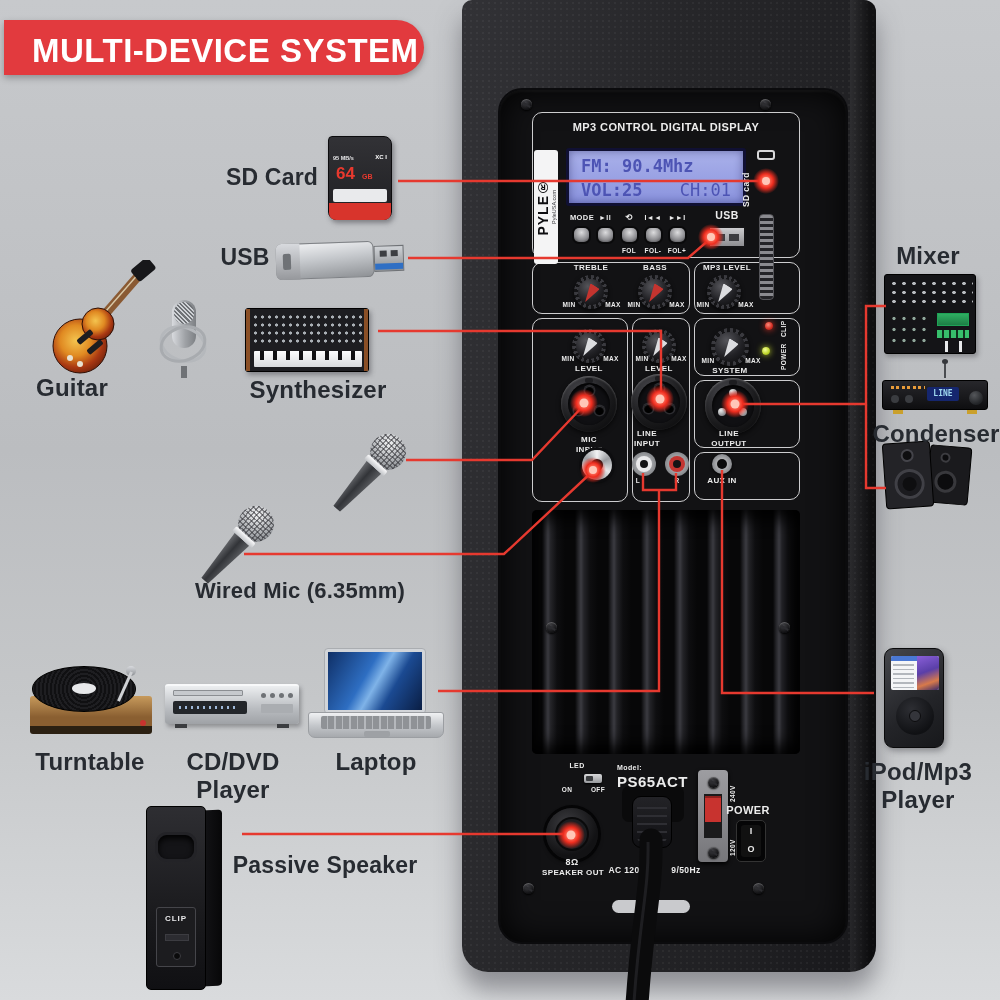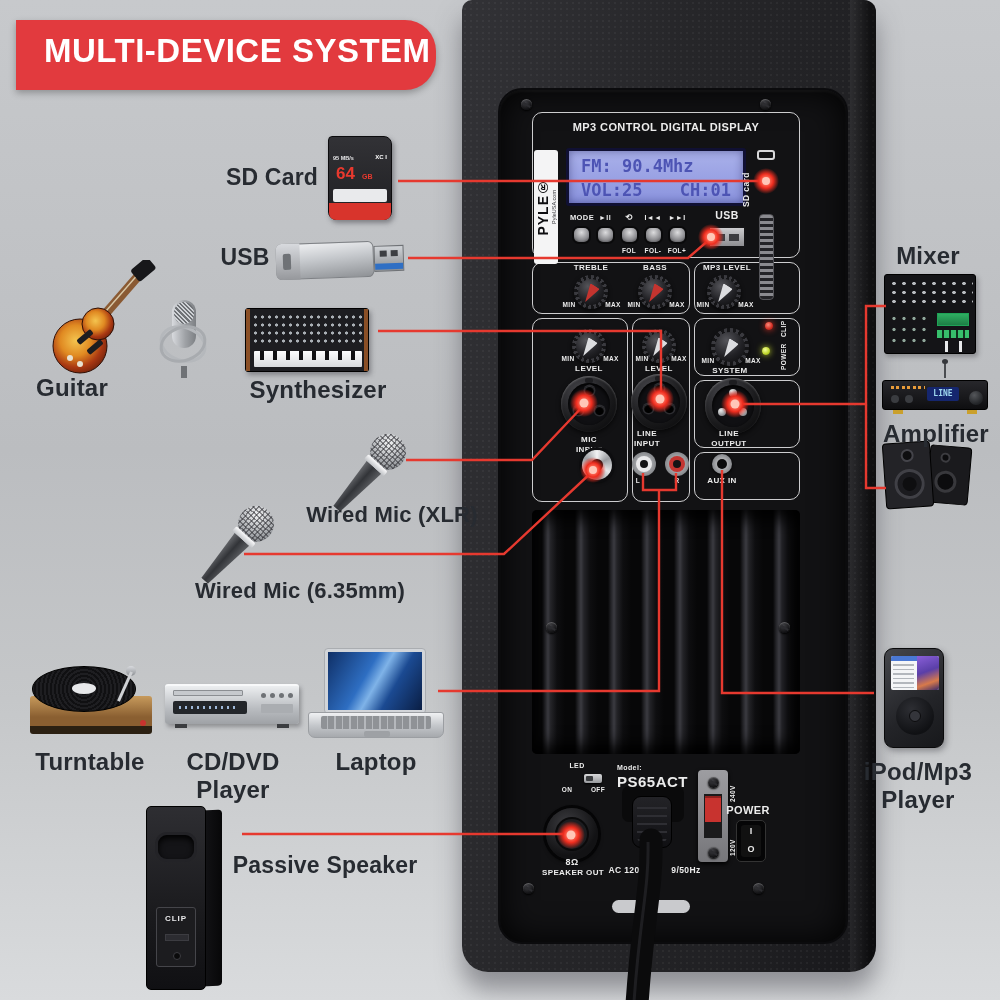--- a/index.html
+++ b/index.html
@@ -49,21 +49,21 @@
 .hmic .mbody{position:absolute;left:7px;top:39px;width:22px;height:56px;
  background:linear-gradient(90deg,#6d6f73,#323438 48%,#606266);
  clip-path:polygon(6% 0,94% 0,70% 100%,30% 100%)}
 .dev{position:absolute;z-index:10}
 </style>
 </head>
 <body>
 
 <div id="stage">
 
-  <div class="abs" style="left:16px;top:20px;width:420px;height:70px;background:#e23a3e;border-radius:0 31px 31px 0;
+  <div class="abs" style="left:4px;top:20px;width:420px;height:55px;background:#e23a3e;border-radius:0 31px 31px 0;
               box-shadow:0 3px 7px rgba(0,0,0,.28);z-index:20">
     <div style="position:absolute;left:28px;top:0;right:14px;line-height:62px;color:#fff;
                 font-weight:700;font-size:33px;letter-spacing:.5px;white-space:nowrap">MULTI-DEVICE SYSTEM</div>
   </div>
 
   <div class="abs" style="left:462px;top:0;width:414px;height:972px;border-radius:10px 12px 26px 26px;z-index:1;
               background:linear-gradient(100deg,#323236,#262629 40%,#202023 75%,#17171a);
               box-shadow:0 18px 24px rgba(70,70,78,.5)">
     <div class="abs" style="inset:0;border-radius:inherit;
          background-image:radial-gradient(rgba(255,255,255,.045) .8px,transparent 1.2px);background-size:6px 6px"></div>
@@ -83,21 +83,21 @@
 
   <div class="box" style="left:532px;top:112px;width:268px;height:146px"></div>
   <div class="pt" style="left:540px;top:121px;width:252px;font-size:11px">MP3 CONTROL DIGITAL DISPLAY</div>
 
   <div class="abs" style="left:566px;top:148px;width:180px;height:58px;border:3px solid #101033;border-radius:3px;z-index:5;
               background:linear-gradient(180deg,#aab1ea,#8a93de);box-shadow:inset 0 0 8px rgba(30,30,90,.5)">
     <div style="position:absolute;left:12px;top:5px;font-family:'DejaVu Sans Mono',monospace;font-weight:700;
                 font-size:17px;color:#4d54b4">FM: 90.4Mhz</div>
     <div style="position:absolute;left:12px;top:29px;font-family:'DejaVu Sans Mono',monospace;font-weight:700;
                 font-size:17px;color:#4d54b4">VOL:25</div>
-    <div style="position:absolute;right:12px;top:29px;font-family:'DejaVu Sans Mono',monospace;font-weight:700;
+    <div style="position:absolute;right:12px;top:29px;font-family:'DejaVu Sans Mono',monospace;font-weight:400;
                 font-size:17px;color:#4d54b4">CH:01</div>
   </div>
 
   <div class="abs" style="left:534px;top:150px;width:24px;height:114px;background:#f4f4f5;border-radius:3px;z-index:5;
               display:flex;align-items:center;justify-content:center">
     <span class="vt" style="font-weight:700;font-size:14px;color:#0d0d10;letter-spacing:1px">PYLE®</span>
     <span class="vt" style="font-size:5.5px;color:#35353a">PyleUSA.com</span>
   </div>
 
   <div class="abs" style="left:757px;top:150px;width:18px;height:10px;border:2px solid #d8d8da;border-radius:3px;z-index:5"></div>
@@ -335,21 +335,20 @@
                   background:repeating-linear-gradient(90deg,transparent 0 6px,#101013 6px 10px,transparent 10px 13px)"></div>
     </div>
   </div>
   <div class="lbl" style="left:248px;top:376px;width:140px;font-size:24px">Synthesizer</div>
 
   <div class="hmic" style="left:350px;top:426px;transform:rotate(42deg)">
     <div class="cap"></div>
       <div class="ring"></div>
       <div class="mbody"></div>
   </div>
-  <div class="lbl" style="left:298px;top:502px;width:188px;font-size:22px">Wired Mic (XLR)</div>
 
   <div class="hmic" style="left:218px;top:498px;transform:rotate(42deg)">
     <div class="cap"></div>
       <div class="ring"></div>
       <div class="mbody"></div>
   </div>
   <div class="lbl" style="left:193px;top:578px;width:214px;font-size:22px">Wired Mic (6.35mm)</div>
 
   <div class="dev" style="left:30px;top:664px;width:122px;height:78px">
     <div style="position:absolute;left:0;top:32px;width:122px;height:38px;border-radius:3px;
@@ -438,21 +437,21 @@
       <div style="position:absolute;left:8px;top:14px;width:8px;height:8px;border-radius:50%;background:#3a3c40"></div>
       <div style="position:absolute;left:22px;top:14px;width:8px;height:8px;border-radius:50%;background:#3a3c40"></div>
       <div style="position:absolute;left:44px;top:6px;width:32px;height:14px;background:#15266e;border-radius:2px;
                   text-align:center;line-height:14px;color:#9fd8f0;font-size:8px;font-weight:700;
                   font-family:'DejaVu Sans Mono',monospace">LINE</div>
       <div style="position:absolute;left:86px;top:10px;width:14px;height:14px;border-radius:50%;background:radial-gradient(circle at 38% 30%,#55575b,#222427 70%)"></div>
       <div style="position:absolute;left:10px;top:29px;width:10px;height:4px;background:#caa02c"></div>
       <div style="position:absolute;left:84px;top:29px;width:10px;height:4px;background:#caa02c"></div>
     </div>
   </div>
-  <div class="lbl" style="left:872px;top:420px;width:128px;font-size:24px">Amplifier</div>
+  <div class="lbl" style="left:872px;top:420px;width:128px;font-size:24px">Condenser</div>
 
   <div class="dev" style="left:884px;top:442px;width:94px;height:70px">
     <div style="position:absolute;left:44px;top:4px;width:42px;height:58px;background:#1a1a1d;border-radius:4px;transform:rotate(5deg);border:1px solid #000">
       <div style="position:absolute;left:10px;top:6px;width:10px;height:10px;border-radius:50%;background:#0c0c0e;border:2px solid #3c3c40"></div>
       <div style="position:absolute;left:6px;top:24px;width:22px;height:22px;border-radius:50%;background:#0c0c0e;border:3px solid #38383c"></div>
     </div>
     <div style="position:absolute;left:0;top:0;width:48px;height:66px;background:#232327;border-radius:4px;transform:rotate(-4deg);border:1px solid #000">
       <div style="position:absolute;left:17px;top:6px;width:13px;height:13px;border-radius:50%;background:#0e0e10;border:2px solid #44444a"></div>
       <div style="position:absolute;left:9px;top:26px;width:30px;height:30px;border-radius:50%;background:#0e0e10;border:3px solid #404046;
                   box-shadow:inset 0 0 0 5px #1b1b1f"></div>

